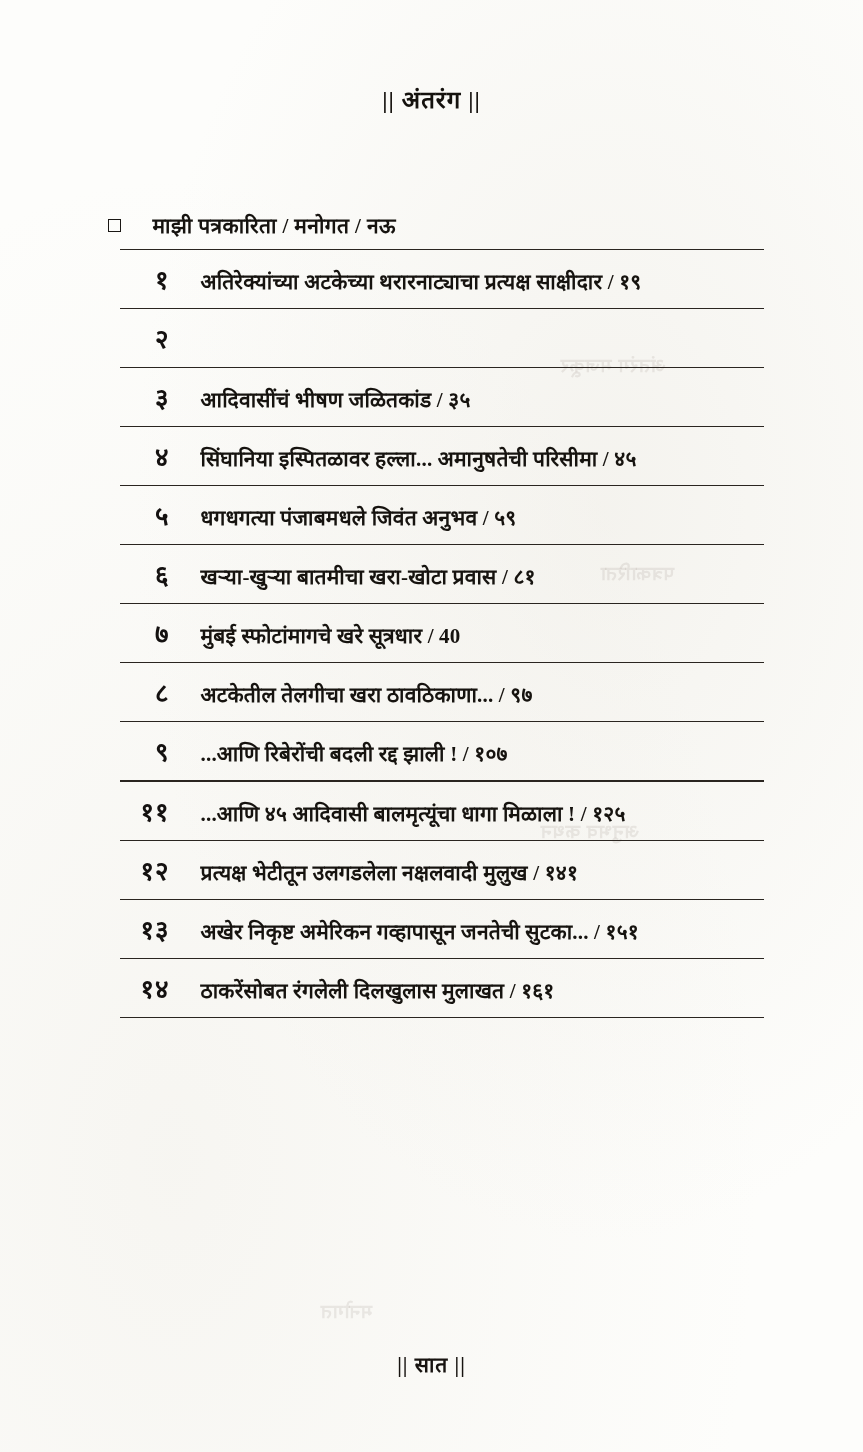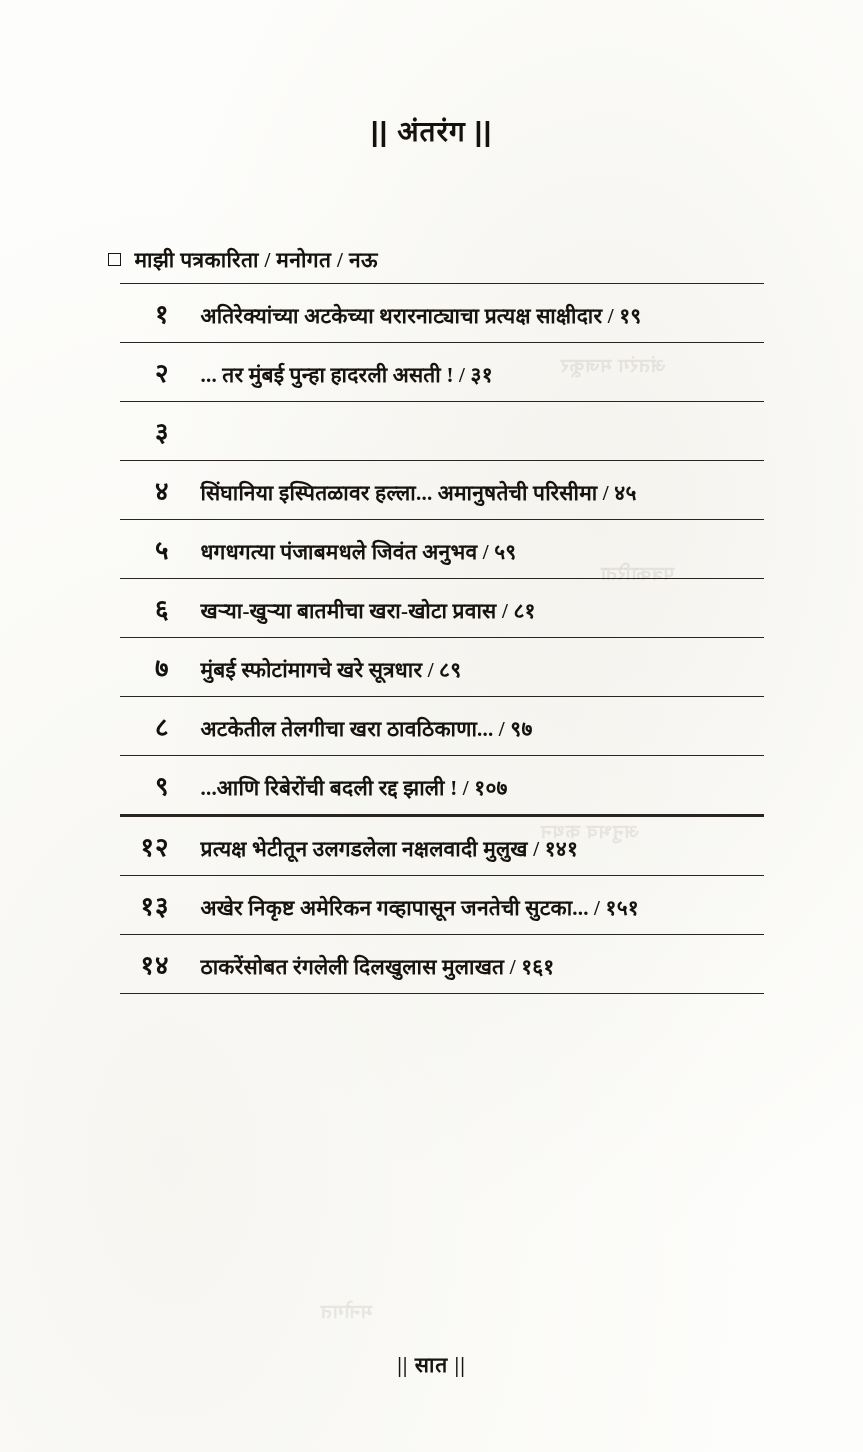--- a/index.html
+++ b/index.html
@@ -29,38 +29,38 @@
   .content {
     position: absolute;
     left: 0;
     right: 0;
     top: 0;
   }
 
   
   .title {
     text-align: center;
-    font-size: 28px;
-    letter-spacing: 1px;
-    font-weight: 700;
-    margin-top: 111px;
+    font-size: 24px;
+    letter-spacing: 1px;
+    font-weight: 700;
+    margin-top: 82px;
     color: #15120e;
-    font-family: Liberation Sans, sans-serif;
+    font-family: Liberation Serif, serif;
   }
 
   
   .toc {
     margin: 96px auto 0 auto;
     width: 672px;
   }
 
   .toc-intro {
     display: flex;
     align-items: center;
-    gap: 14px;
+    gap: 32px;
     padding-left: 12px;
     margin-bottom: 10px;
   }
   .square-bullet {
     display: inline-block;
     width: 11px;
     height: 11px;
     border: 1.6px solid #1a1714;
     background: transparent;
     flex: 0 0 auto;
@@ -152,26 +152,26 @@
       <div class="rule"></div>
 
       <div class="row">
         <span class="num">१</span>
         <span class="entry">अतिरेक्यांच्या अटकेच्या थरारनाट्याचा प्रत्यक्ष साक्षीदार / १९</span>
       </div>
       <div class="rule"></div>
 
       <div class="row">
         <span class="num">२</span>
-        <span class="entry">... तर मुंबई पुन्हा हादरली असती ! / ३१</span>
       </div>
       <div class="rule"></div>
 
       <div class="row">
         <span class="num">३</span>
+        <span class="entry">आदिवासींचं भीषण जळितकांड / ३५</span>
       </div>
       <div class="rule"></div>
 
       <div class="row">
         <span class="num">४</span>
         <span class="entry">सिंघानिया इस्पितळावर हल्ला... अमानुषतेची परिसीमा / ४५</span>
       </div>
       <div class="rule"></div>
 
       <div class="row">
@@ -181,38 +181,42 @@
       <div class="rule"></div>
 
       <div class="row">
         <span class="num">६</span>
         <span class="entry">खऱ्या-खुऱ्या बातमीचा खरा-खोटा प्रवास / ८१</span>
       </div>
       <div class="rule"></div>
 
       <div class="row">
         <span class="num">७</span>
-        <span class="entry">मुंबई स्फोटांमागचे खरे सूत्रधार / ८९</span>
+        <span class="entry">मुंबई स्फोटांमागचे खरे सूत्रधार / 40</span>
       </div>
       <div class="rule"></div>
 
       <div class="row">
         <span class="num">८</span>
         <span class="entry">अटकेतील तेलगीचा खरा ठावठिकाणा... / ९७</span>
       </div>
       <div class="rule"></div>
 
       <div class="row">
         <span class="num">९</span>
         <span class="entry">...आणि रिबेरोंची बदली रद्द झाली ! / १०७</span>
       </div>
       <div class="rule"></div>
 
       <div class="rule"></div>
 
+      <div class="row">
+        <span class="num">११</span>
+        <span class="entry">...आणि ४५ आदिवासी बालमृत्यूंचा धागा मिळाला ! / १२५</span>
+      </div>
       <div class="rule"></div>
 
       <div class="row">
         <span class="num">१२</span>
         <span class="entry">प्रत्यक्ष भेटीतून उलगडलेला नक्षलवादी मुलुख / १४१</span>
       </div>
       <div class="rule"></div>
 
       <div class="row">
         <span class="num">१३</span>

